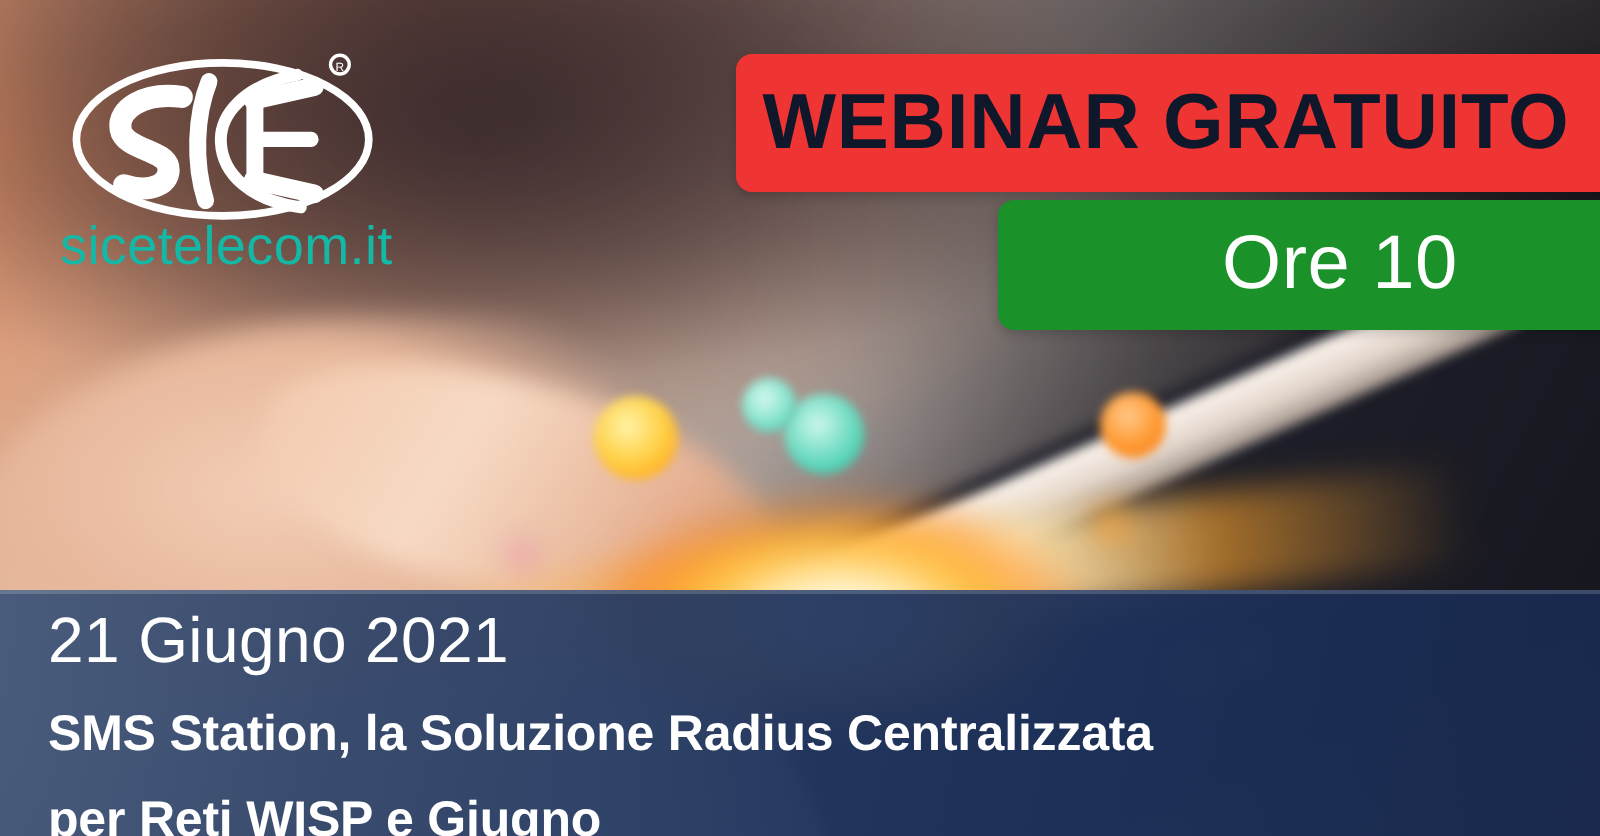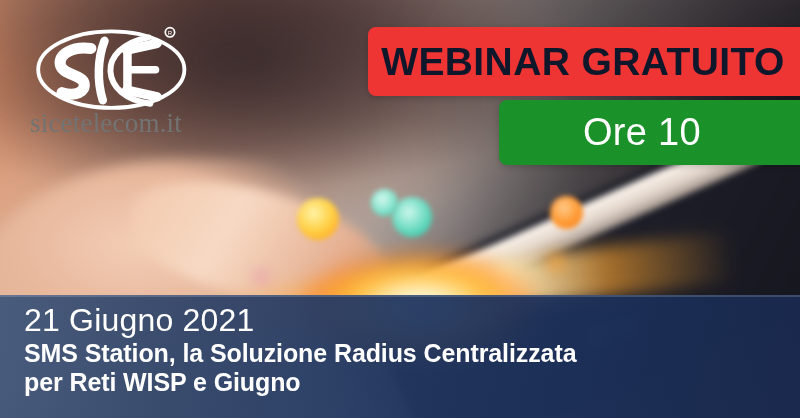--- a/index.html
+++ b/index.html
@@ -129,26 +129,26 @@
     width: 200px;
   }
   .logo-mark {
     width: 170px;
     height: 92px;
     display: block;
   }
   .logo-wordmark {
     margin-top: -4px;
     margin-left: 2px;
-    color: #737373;
+    color: #14b8a6;
     font-size: 27px;
     font-weight: 400;
     letter-spacing: 0.2px;
     line-height: 1;
-    font-family: Liberation Serif, serif;
+    font-family: Liberation Sans, sans-serif;
   }
 
   
   .badge-red {
     position: absolute;
     left: 368px;
     top: 27px;
     width: 440px;
     height: 69px;
     background: #ef3434;
@@ -178,21 +178,21 @@
     border-radius: 8px;
     display: flex;
     align-items: center;
     box-shadow: 0 2px 6px rgba(0,0,0,0.18);
   }
   .badge-green-text {
     color: #ffffff;
     font-size: 38px;
     font-weight: 400;
     letter-spacing: 0.3px;
-    margin-left: 84px;
+    margin-left: 112px;
     white-space: nowrap;
   }
 
   
   .footer-band {
     position: absolute;
     left: 0;
     right: 0;
     top: 295px;
     height: 134px;
@@ -217,21 +217,21 @@
     line-height: 1.08;
     letter-spacing: 0.2px;
     white-space: nowrap;
   }
   .footer-title {
     color: #ffffff;
     font-size: 25px;
     font-weight: 700;
     line-height: 1.14;
     letter-spacing: -0.1px;
-    margin-top: 1px;
+    margin-top: 15px;
     white-space: nowrap;
   }
 </style>
 </head>
 <body>
 
 <div id="banner">
 
   <div class="photo">
     <div class="photo-layer bg-base"></div>

